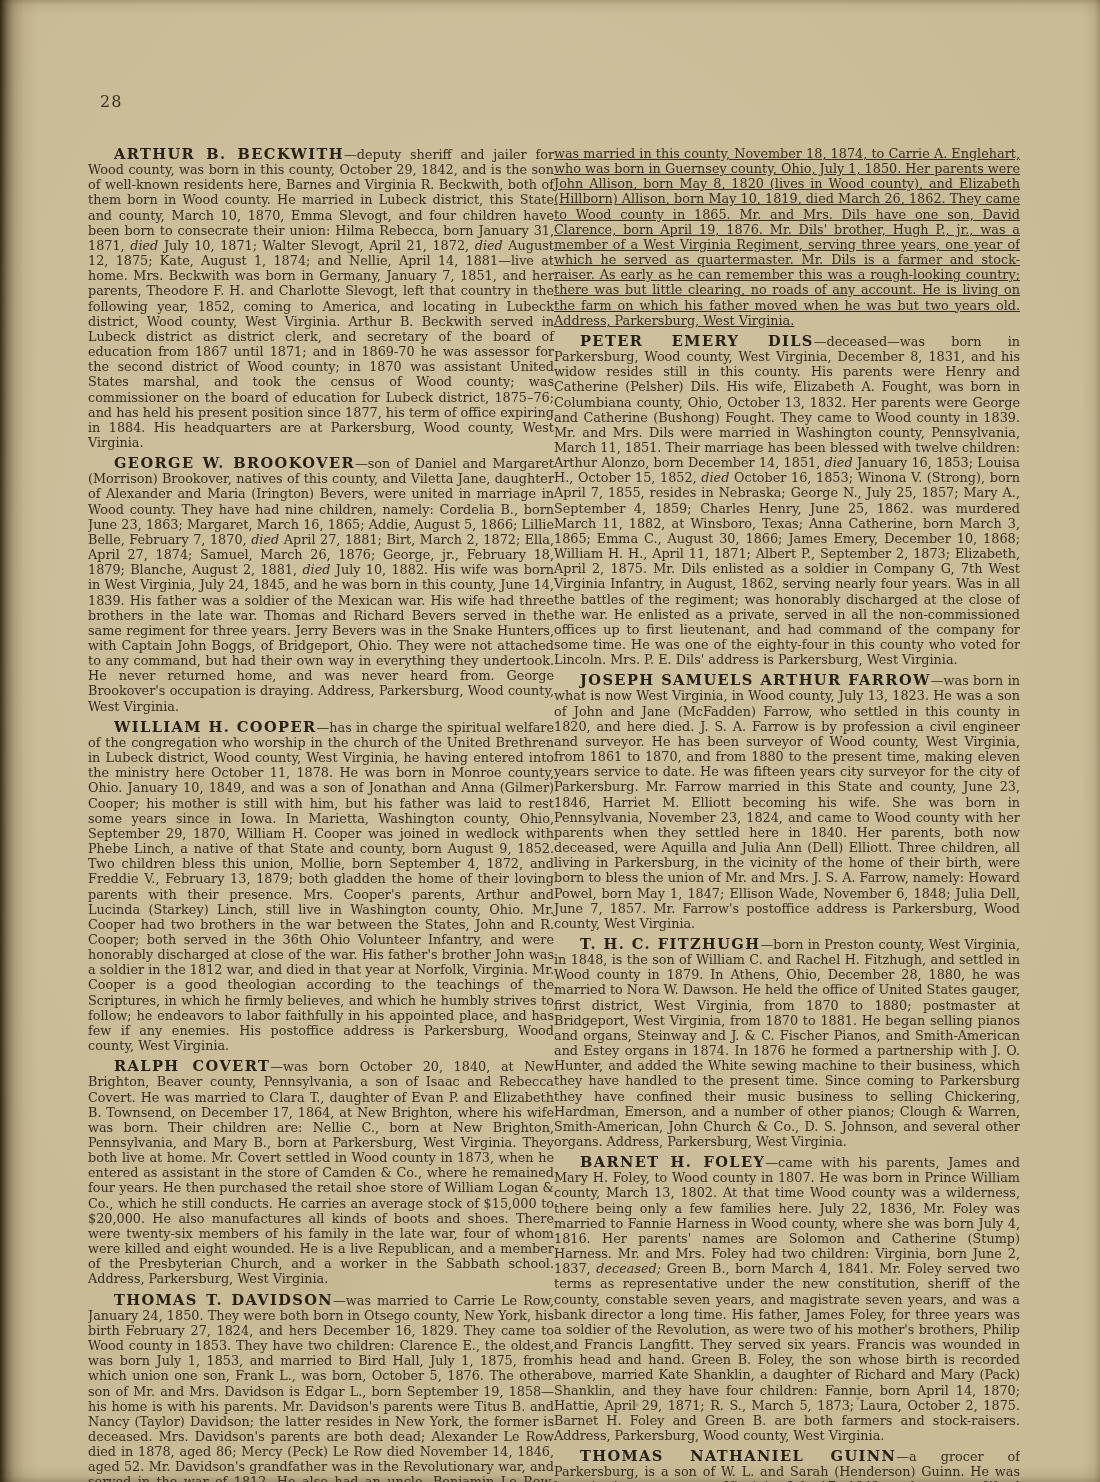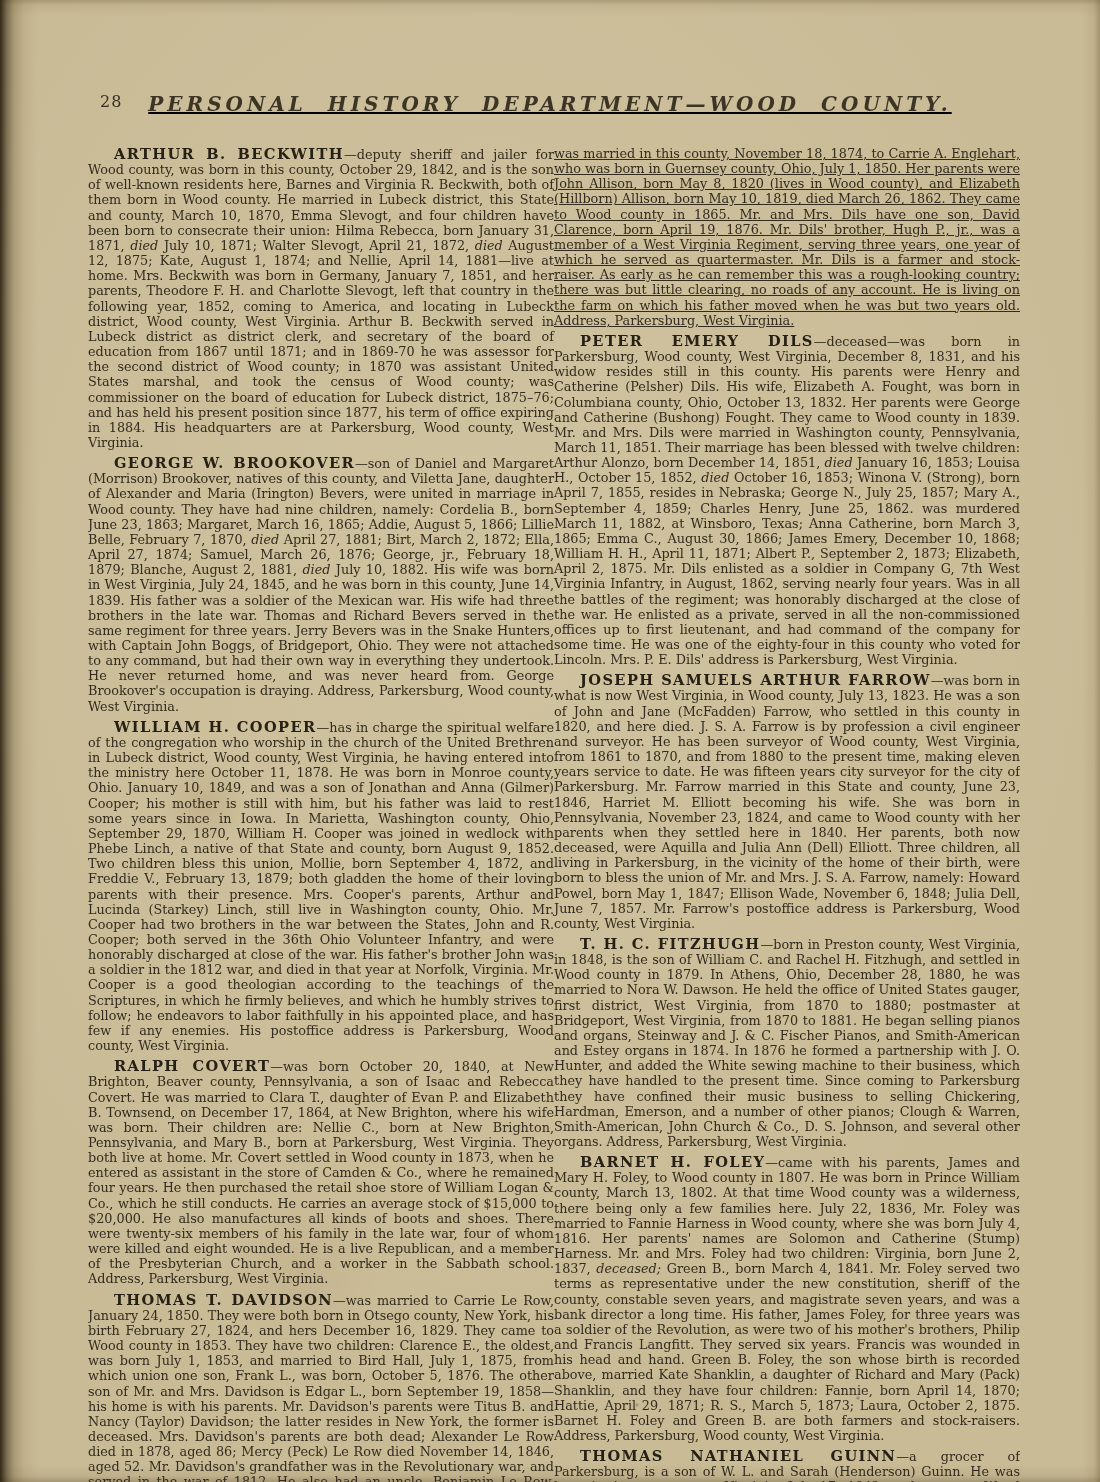--- a/index.html
+++ b/index.html
@@ -53,21 +53,20 @@
     color:#262015;
   }
   .entry i{font-style:italic;}
 </style>
 </head>
 <body>
 
 <div class="page">
   <header>
     <span class="page-number">28</span>
-    <h1 class="header-title">PERSONAL HISTORY DEPARTMENT—WOOD COUNTY.</h1>
   </header>
   <main class="columns">
     <section class="col" id="col-left">
         <p class="entry"><span class="entry-name">ARTHUR B. BECKWITH</span>—deputy sheriff and jailer for Wood county, was born in this county, October 29, 1842, and is the son of well-known residents here, Barnes and Virginia R. Beckwith, both of them born in Wood county.  He married in Lubeck district, this State and county, March 10, 1870, Emma Slevogt, and four children have been born to consecrate their union: Hilma Rebecca, born January 31, 1871, <i>died</i> July 10, 1871; Walter Slevogt, April 21, 1872, <i>died</i> August 12, 1875; Kate, August 1, 1874; and Nellie, April 14, 1881—live at home.  Mrs. Beckwith was born in Germany, January 7, 1851, and her parents, Theodore F. H. and Charlotte Slevogt, left that country in the following year, 1852, coming to America, and locating in Lubeck district, Wood county, West Virginia.  Arthur B. Beckwith served in Lubeck district as district clerk, and secretary of the board of education from 1867 until 1871; and in 1869-70 he was assessor for the second district of Wood county; in 1870 was assistant United States marshal, and took the census of Wood county; was commissioner on the board of education for Lubeck district, 1875–76; and has held his present position since 1877, his term of office expiring in 1884.  His headquarters are at Parkersburg, Wood county, West Virginia.</p>
         <p class="entry"><span class="entry-name">GEORGE W. BROOKOVER</span>—son of Daniel and Margaret (Morrison) Brookover, natives of this county, and Viletta Jane, daughter of Alexander and Maria (Irington) Bevers, were united in marriage in Wood county.  They have had nine children, namely: Cordelia B., born June 23, 1863; Margaret, March 16, 1865; Addie, August 5, 1866; Lillie Belle, February 7, 1870, <i>died</i> April 27, 1881; Birt, March 2, 1872; Ella, April 27, 1874; Samuel, March 26, 1876; George, jr., February 18, 1879; Blanche, August 2, 1881, <i>died</i> July 10, 1882.  His wife was born in West Virginia, July 24, 1845, and he was born in this county, June 14, 1839.  His father was a soldier of the Mexican war.  His wife had three brothers in the late war.  Thomas and Richard Bevers served in the same regiment for three years.  Jerry Bevers was in the Snake Hunters, with Captain John Boggs, of Bridgeport, Ohio.  They were not attached to any command, but had their own way in everything they undertook.  He never returned home, and was never heard from.  George Brookover's occupation is draying.  Address, Parkersburg, Wood county, West Virginia.</p>
         <p class="entry"><span class="entry-name">WILLIAM H. COOPER</span>—has in charge the spiritual welfare of the congregation who worship in the church of the United Brethren in Lubeck district, Wood county, West Virginia, he having entered into the ministry here October 11, 1878.  He was born in Monroe county, Ohio. January 10, 1849, and was a son of Jonathan and Anna (Gilmer) Cooper; his mother is still with him, but his father was laid to rest some years since in Iowa.  In Marietta, Washington county, Ohio, September 29, 1870, William H. Cooper was joined in wedlock with Phebe Linch, a native of that State and county, born August 9, 1852.  Two children bless this union, Mollie, born September 4, 1872, and Freddie V., February 13, 1879; both gladden the home of their loving parents with their presence.  Mrs. Cooper's parents, Arthur and Lucinda (Starkey) Linch, still live in Washington county, Ohio.  Mr. Cooper had two brothers in the war between the States, John and R. Cooper; both served in the 36th Ohio Volunteer Infantry, and were honorably discharged at close of the war.  His father's brother John was a soldier in the 1812 war, and died in that year at Norfolk, Virginia.  Mr. Cooper is a good theologian according to the teachings of the Scriptures, in which he firmly believes, and which he humbly strives to follow; he endeavors to labor faithfully in his appointed place, and has few if any enemies.  His postoffice address is Parkersburg, Wood county, West Virginia.</p>
         <p class="entry"><span class="entry-name">RALPH COVERT</span>—was born October 20, 1840, at New Brighton, Beaver county, Pennsylvania, a son of Isaac and Rebecca Covert.  He was married to Clara T., daughter of Evan P. and Elizabeth B. Townsend, on December 17, 1864, at New Brighton, where his wife was born.  Their children are: Nellie C., born at New Brighton, Pennsylvania, and Mary B., born at Parkersburg, West Virginia.  They both live at home.  Mr. Covert settled in Wood county in 1873, when he entered as assistant in the store of Camden &amp; Co., where he remained four years.  He then purchased the retail shoe store of William Logan &amp; Co., which he still conducts.  He carries an average stock of $15,000 to $20,000.  He also manufactures all kinds of boots and shoes.  There were twenty-six members of his family in the late war, four of whom were killed and eight wounded.  He is a live Republican, and a member of the Presbyterian Church, and a worker in the Sabbath school.  Address, Parkersburg, West Virginia.</p>
         <p class="entry"><span class="entry-name">THOMAS T. DAVIDSON</span>—was married to Carrie Le Row, January 24, 1850.  They were both born in Otsego county, New York, his birth February 27, 1824, and hers December 16, 1829.  They came to Wood county in 1853.  They have two children: Clarence E., the oldest, was born July 1, 1853, and married to Bird Hall, July 1, 1875, from which union one son, Frank L., was born, October 5, 1876.  The other son of Mr. and Mrs. Davidson is Edgar L., born September 19, 1858—his home is with his parents.  Mr. Davidson's parents were Titus B. and Nancy (Taylor) Davidson; the latter resides in New York, the former is deceased.  Mrs. Davidson's parents are both dead; Alexander Le Row died in 1878, aged 86; Mercy (Peck) Le Row died November 14, 1846, aged 52.  Mr. Davidson's grandfather was in the Revolutionary war, and served in the war of 1812.  He also had an uncle, Benjamin Le Row, who fought in the same war, and died in the soldiers' home at Dayton, Ohio.  His friends had lost track of him and did not know where he was till they heard of his death.  Mr. Davidson is a farmer.  Address, Parkersburg, West Virginia.</p>
       </section>
     <section class="col" id="col-right">

